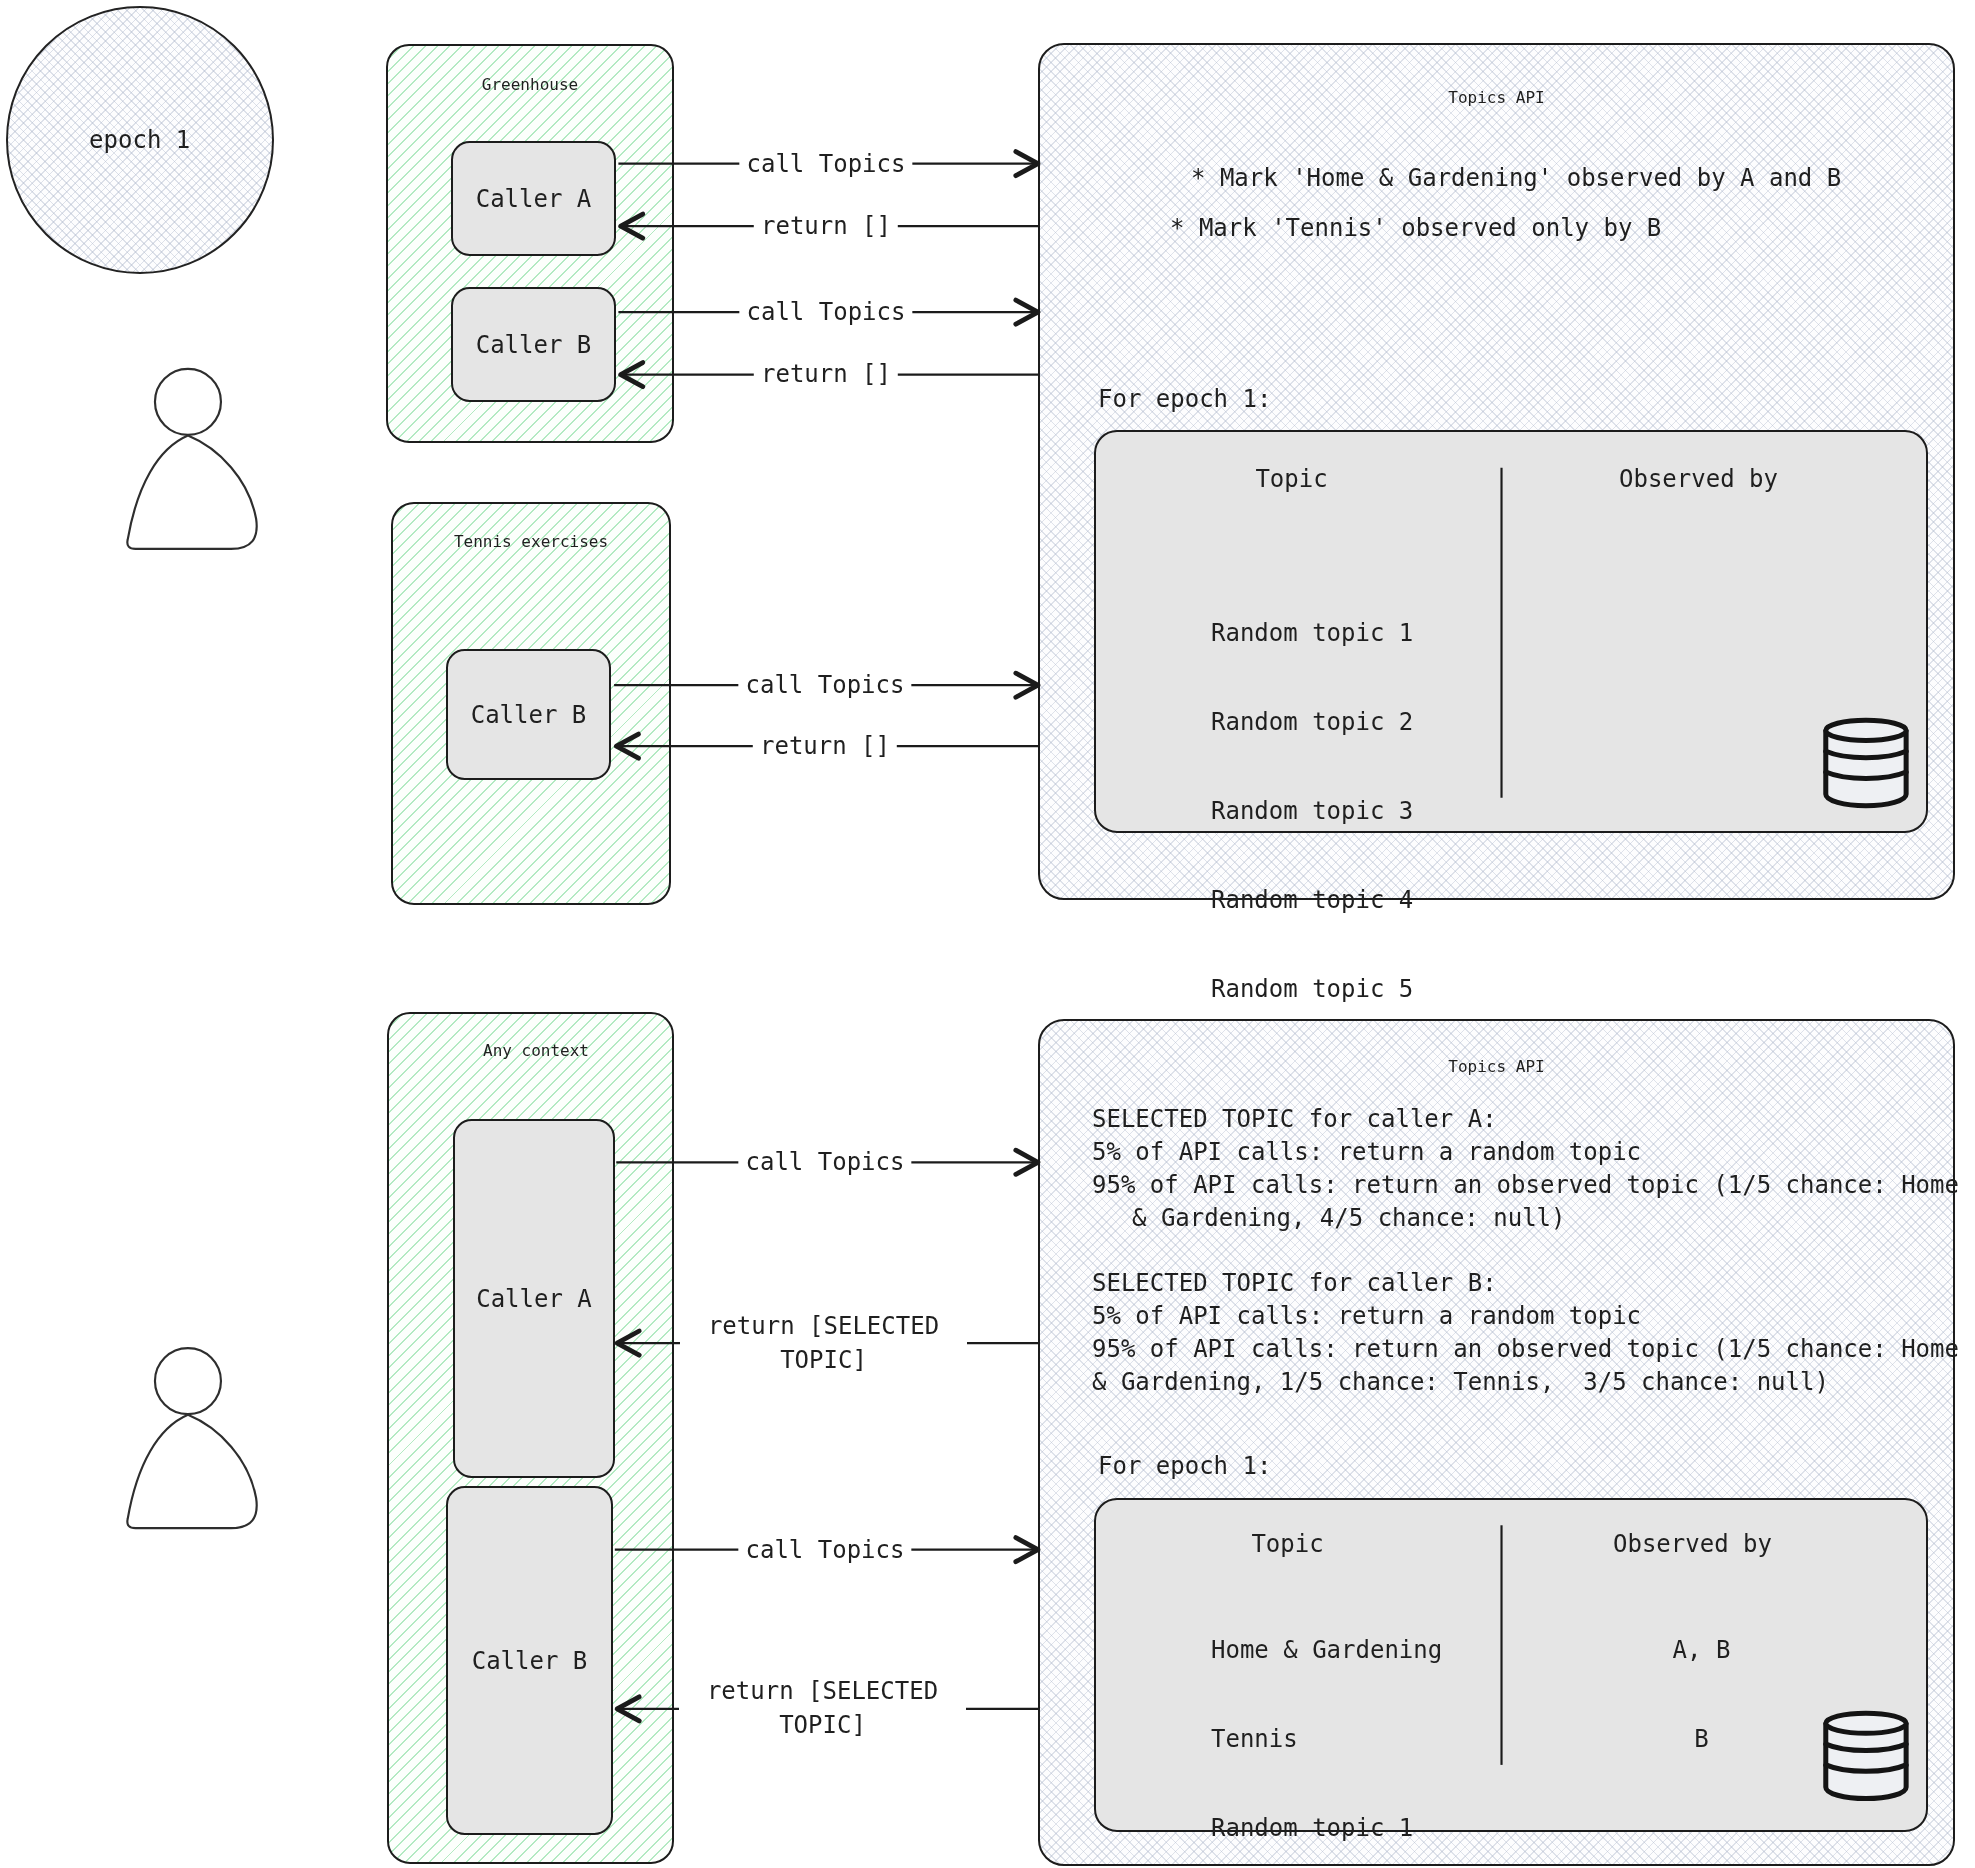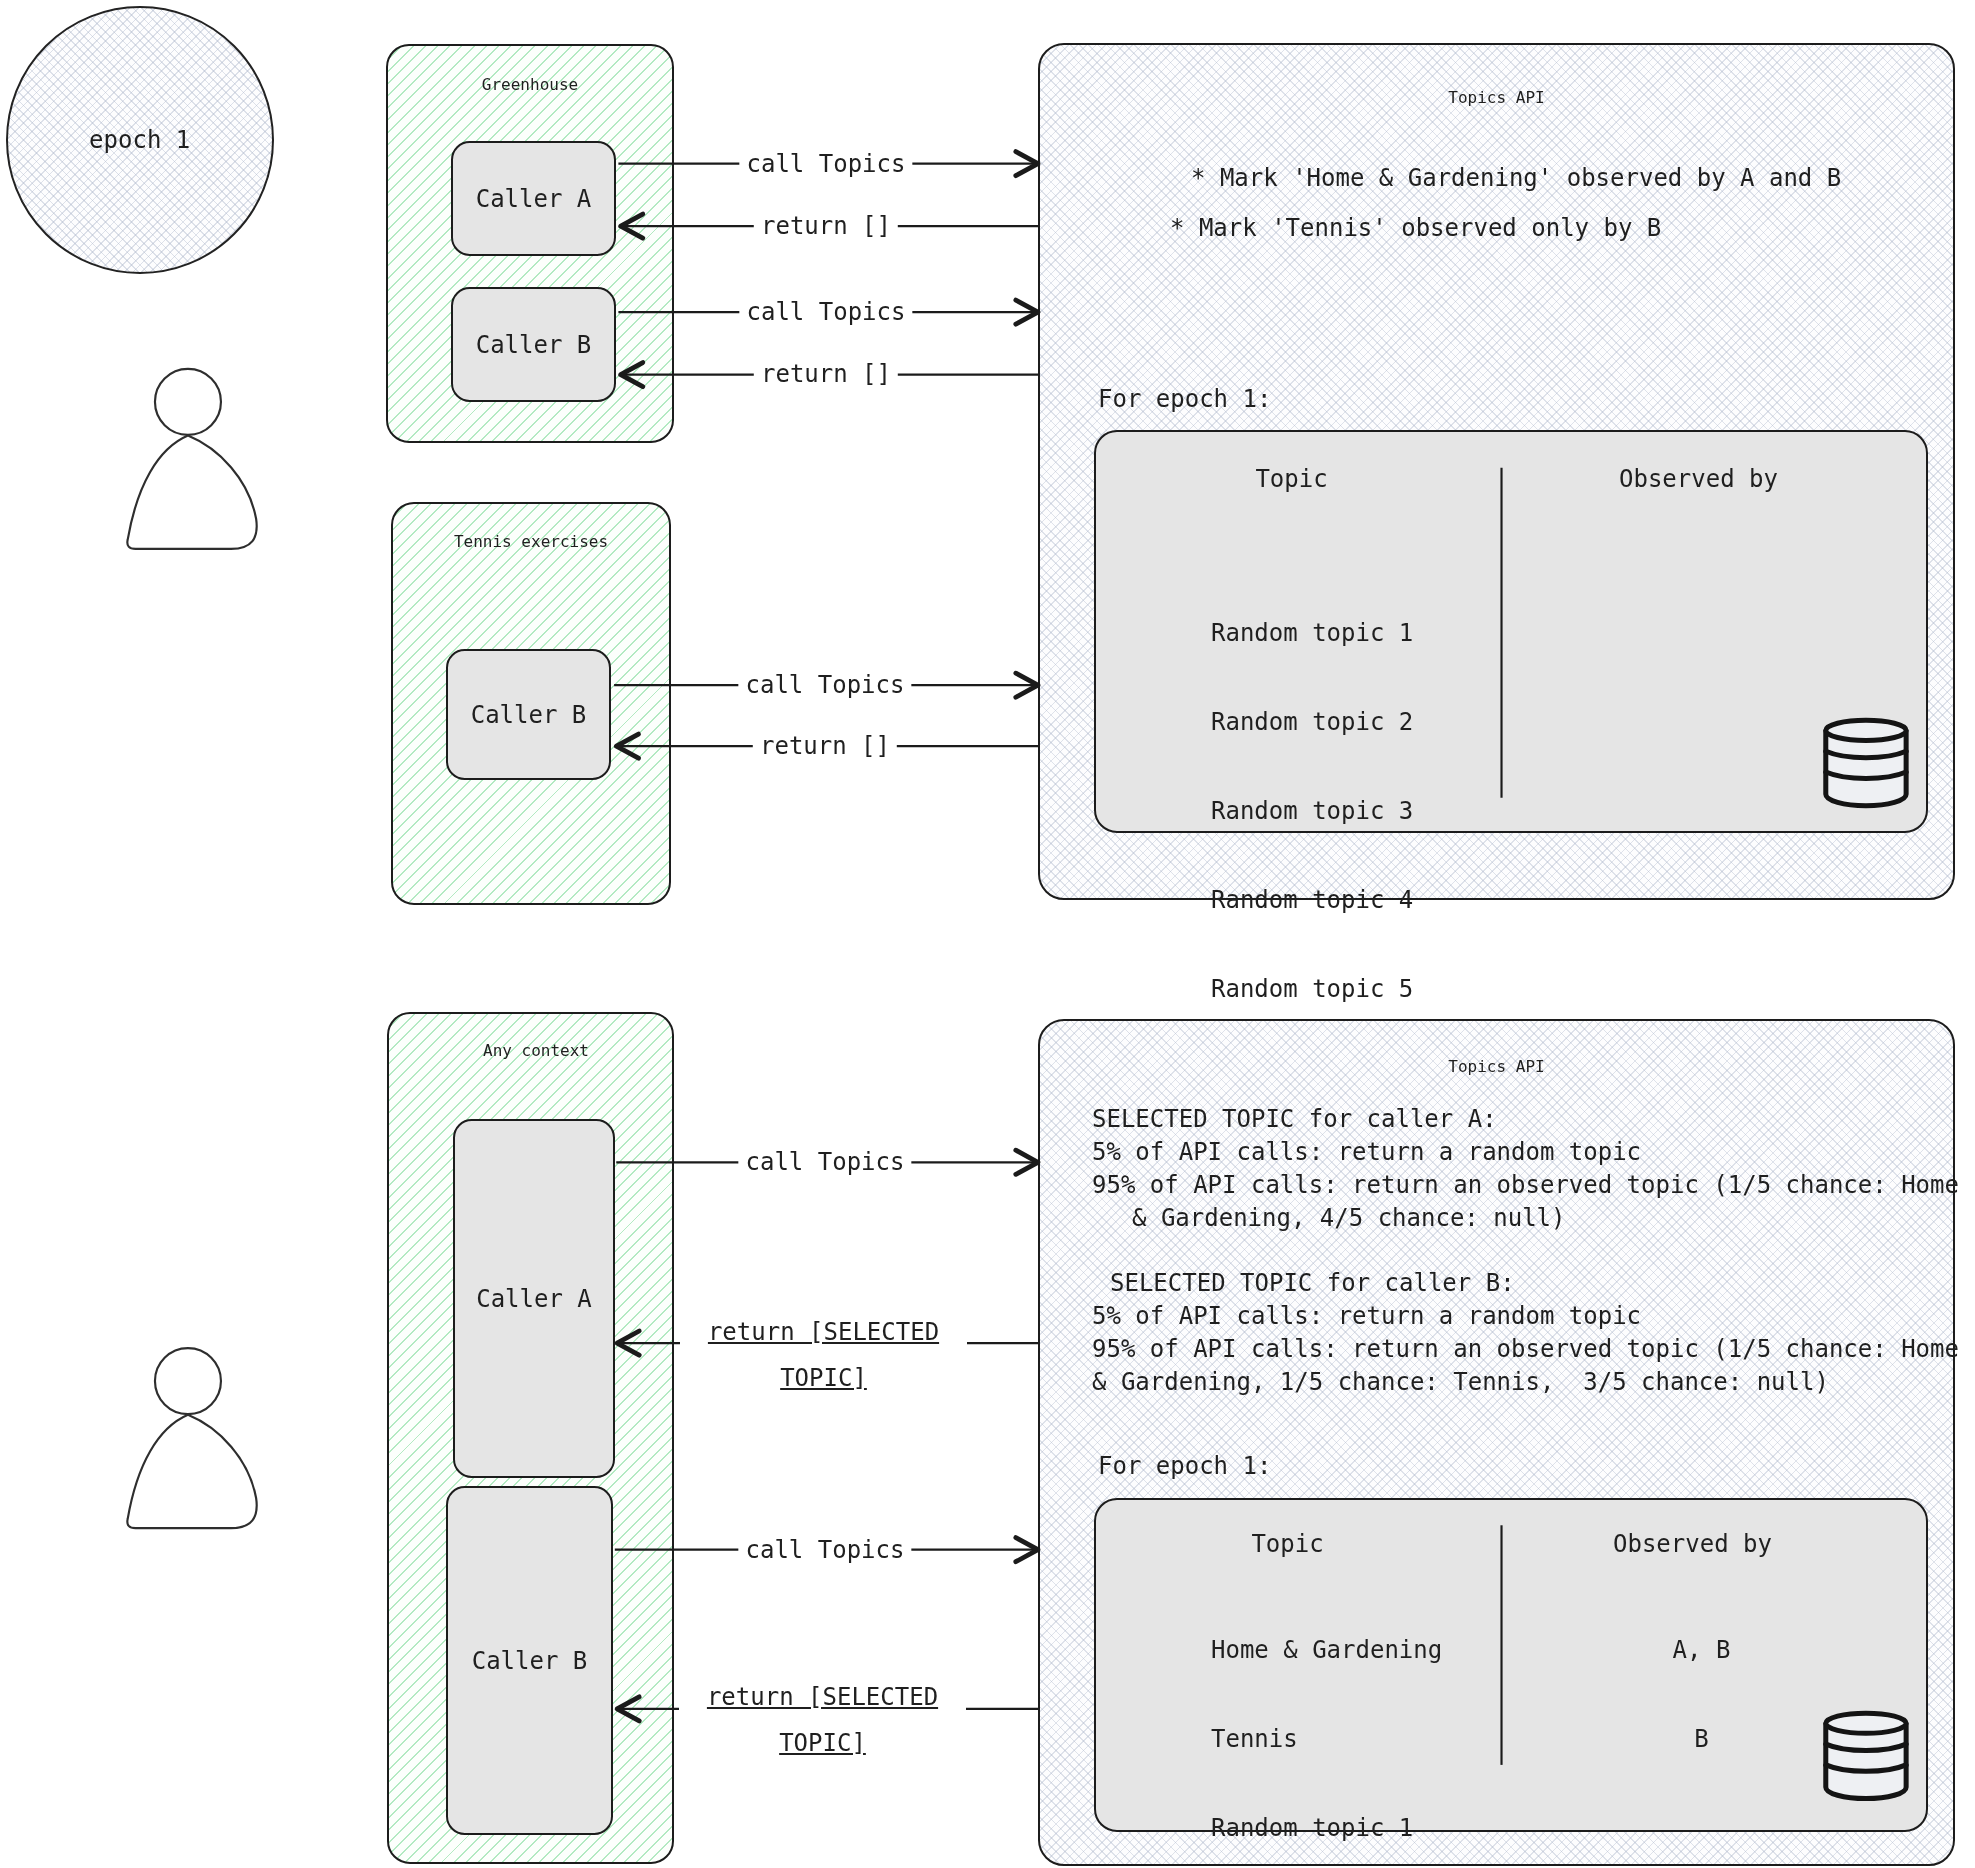--- a/index.html
+++ b/index.html
@@ -39,22 +39,22 @@
     position:absolute;text-align:center;font-size:16px;white-space:pre;
   }
   .txt{position:absolute;font-size:24px;line-height:30px;white-space:pre;}
   .txt-stack{position:absolute;font-size:24px;white-space:pre;}
   .txt-stack > div{height:33px;line-height:33px;white-space:pre;}
   .arrow-label{
     position:absolute;transform:translate(-50%,-50%);
     background:#ffffff;padding:0 7.2px;font-size:24px;white-space:pre;z-index:5;
   }
   .arrow-label-2line{
-    position:absolute;background:#ffffff;font-size:24px;line-height:46px;
-    text-align:center;z-index:5;white-space:normal;text-decoration:underline;
+    position:absolute;background:#ffffff;font-size:24px;line-height:34px;
+    text-align:center;z-index:5;white-space:normal;
   }
   .svg-layer{position:absolute;left:0;top:0;z-index:3;pointer-events:none;}
   .z4{z-index:4;}
 </style>
 </head>
 <body>
 
 <div class="stage">
 
   <div class="epoch-circle" style="left:5.7px;top:5.7px;width:264px;height:264px;">
@@ -117,21 +117,21 @@
   </div>
 
   <div class="panel hatch-gray" style="left:1038px;top:1019px;width:917px;height:847px;"></div>
   <div class="panel-title" style="left:1038px;top:1057px;width:917px;">Topics API</div>
 
   <div class="txt" style="left:1092px;top:1104px;">SELECTED TOPIC for caller A:</div>
   <div class="txt" style="left:1092px;top:1137px;">5% of API calls: return a random topic</div>
   <div class="txt" style="left:1092px;top:1170px;">95% of API calls: return an observed topic (1/5 chance: Home</div>
   <div class="txt" style="left:1092px;top:1203px;margin-left:40px;">&amp; Gardening, 4/5 chance: null)</div>
 
-  <div class="txt" style="left:1092px;top:1268px;margin-left:18px;">SELECTED TOPIC for caller B:</div>
+  <div class="txt" style="left:1092px;top:1268px;">SELECTED TOPIC for caller B:</div>
   <div class="txt" style="left:1092px;top:1301px;">5% of API calls: return a random topic</div>
   <div class="txt" style="left:1092px;top:1334px;">95% of API calls: return an observed topic (1/5 chance: Home</div>
   <div class="txt" style="left:1092px;top:1367px;">&amp; Gardening, 1/5 chance: Tennis,  3/5 chance: null)</div>
 
   <div class="txt" style="left:1098px;top:1451px;">For epoch 1:</div>
 
   <div class="white-box" style="left:1094px;top:1498px;width:834px;height:334px;border-radius:23px;"></div>
   <div class="txt z4" style="left:1216px;top:1529px;width:143px;text-align:center;">Topic</div>
   <div class="txt z4" style="left:1585px;top:1529px;width:215px;text-align:center;">Observed by</div>
 

